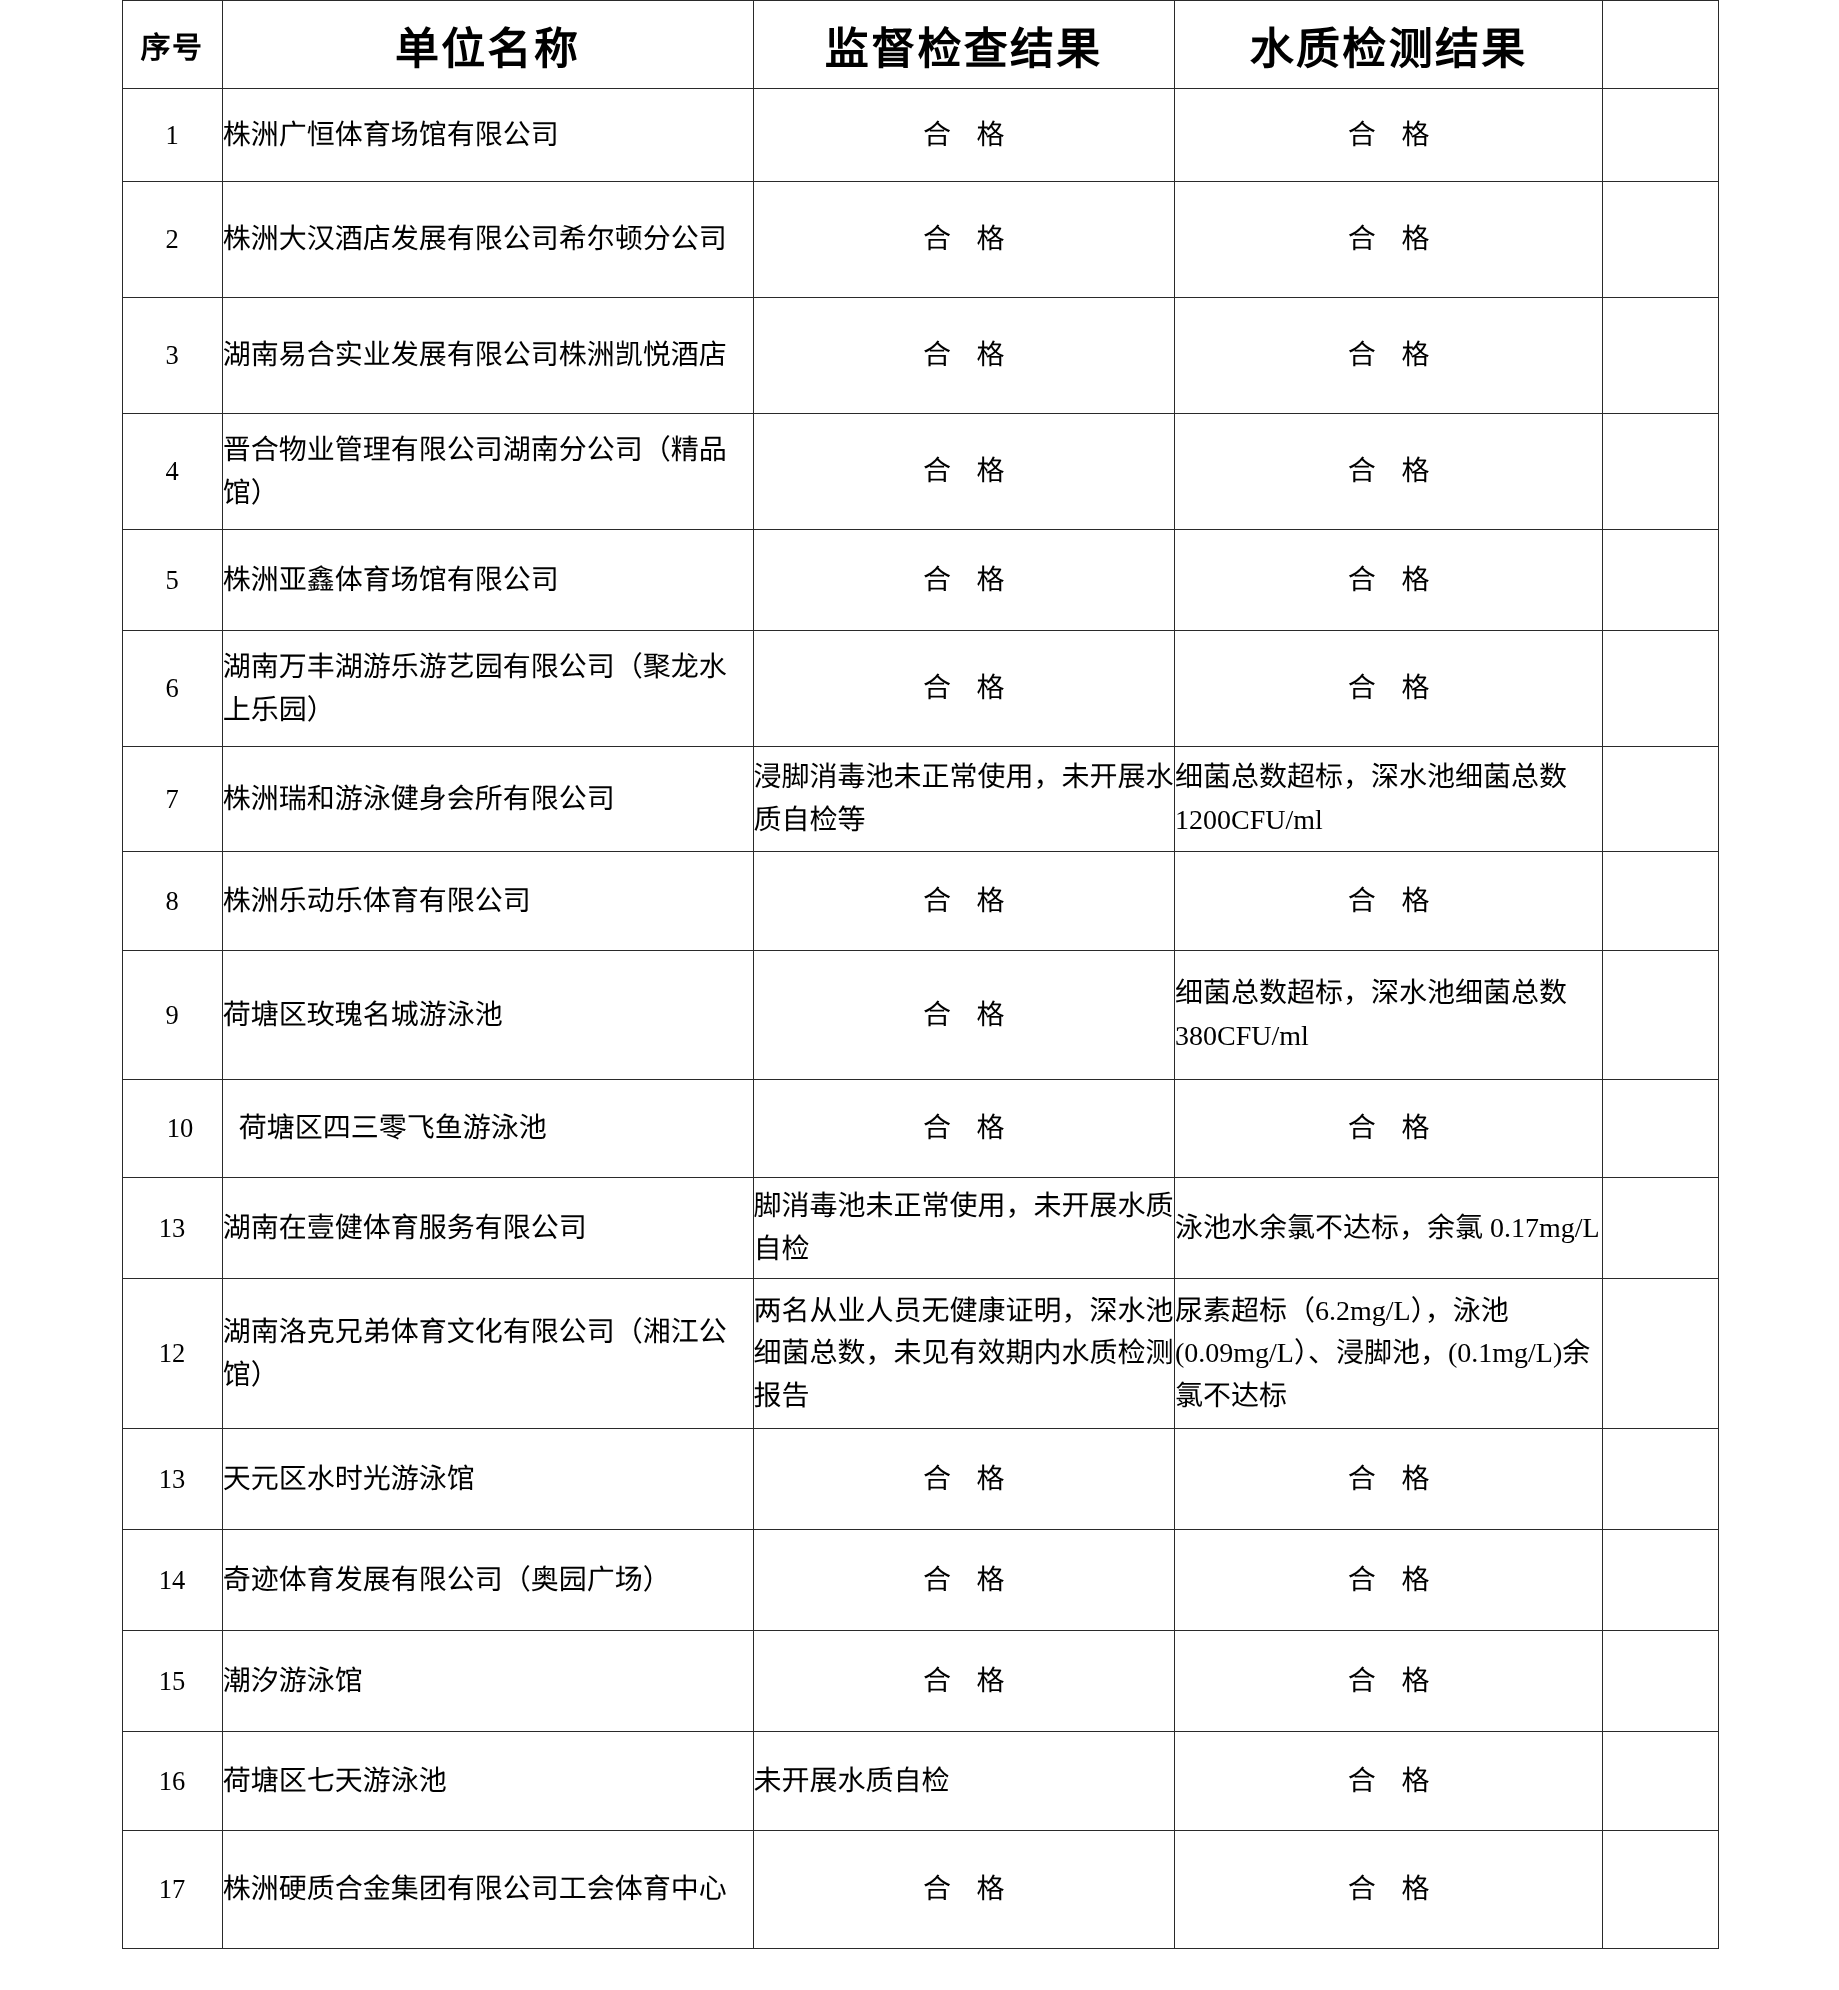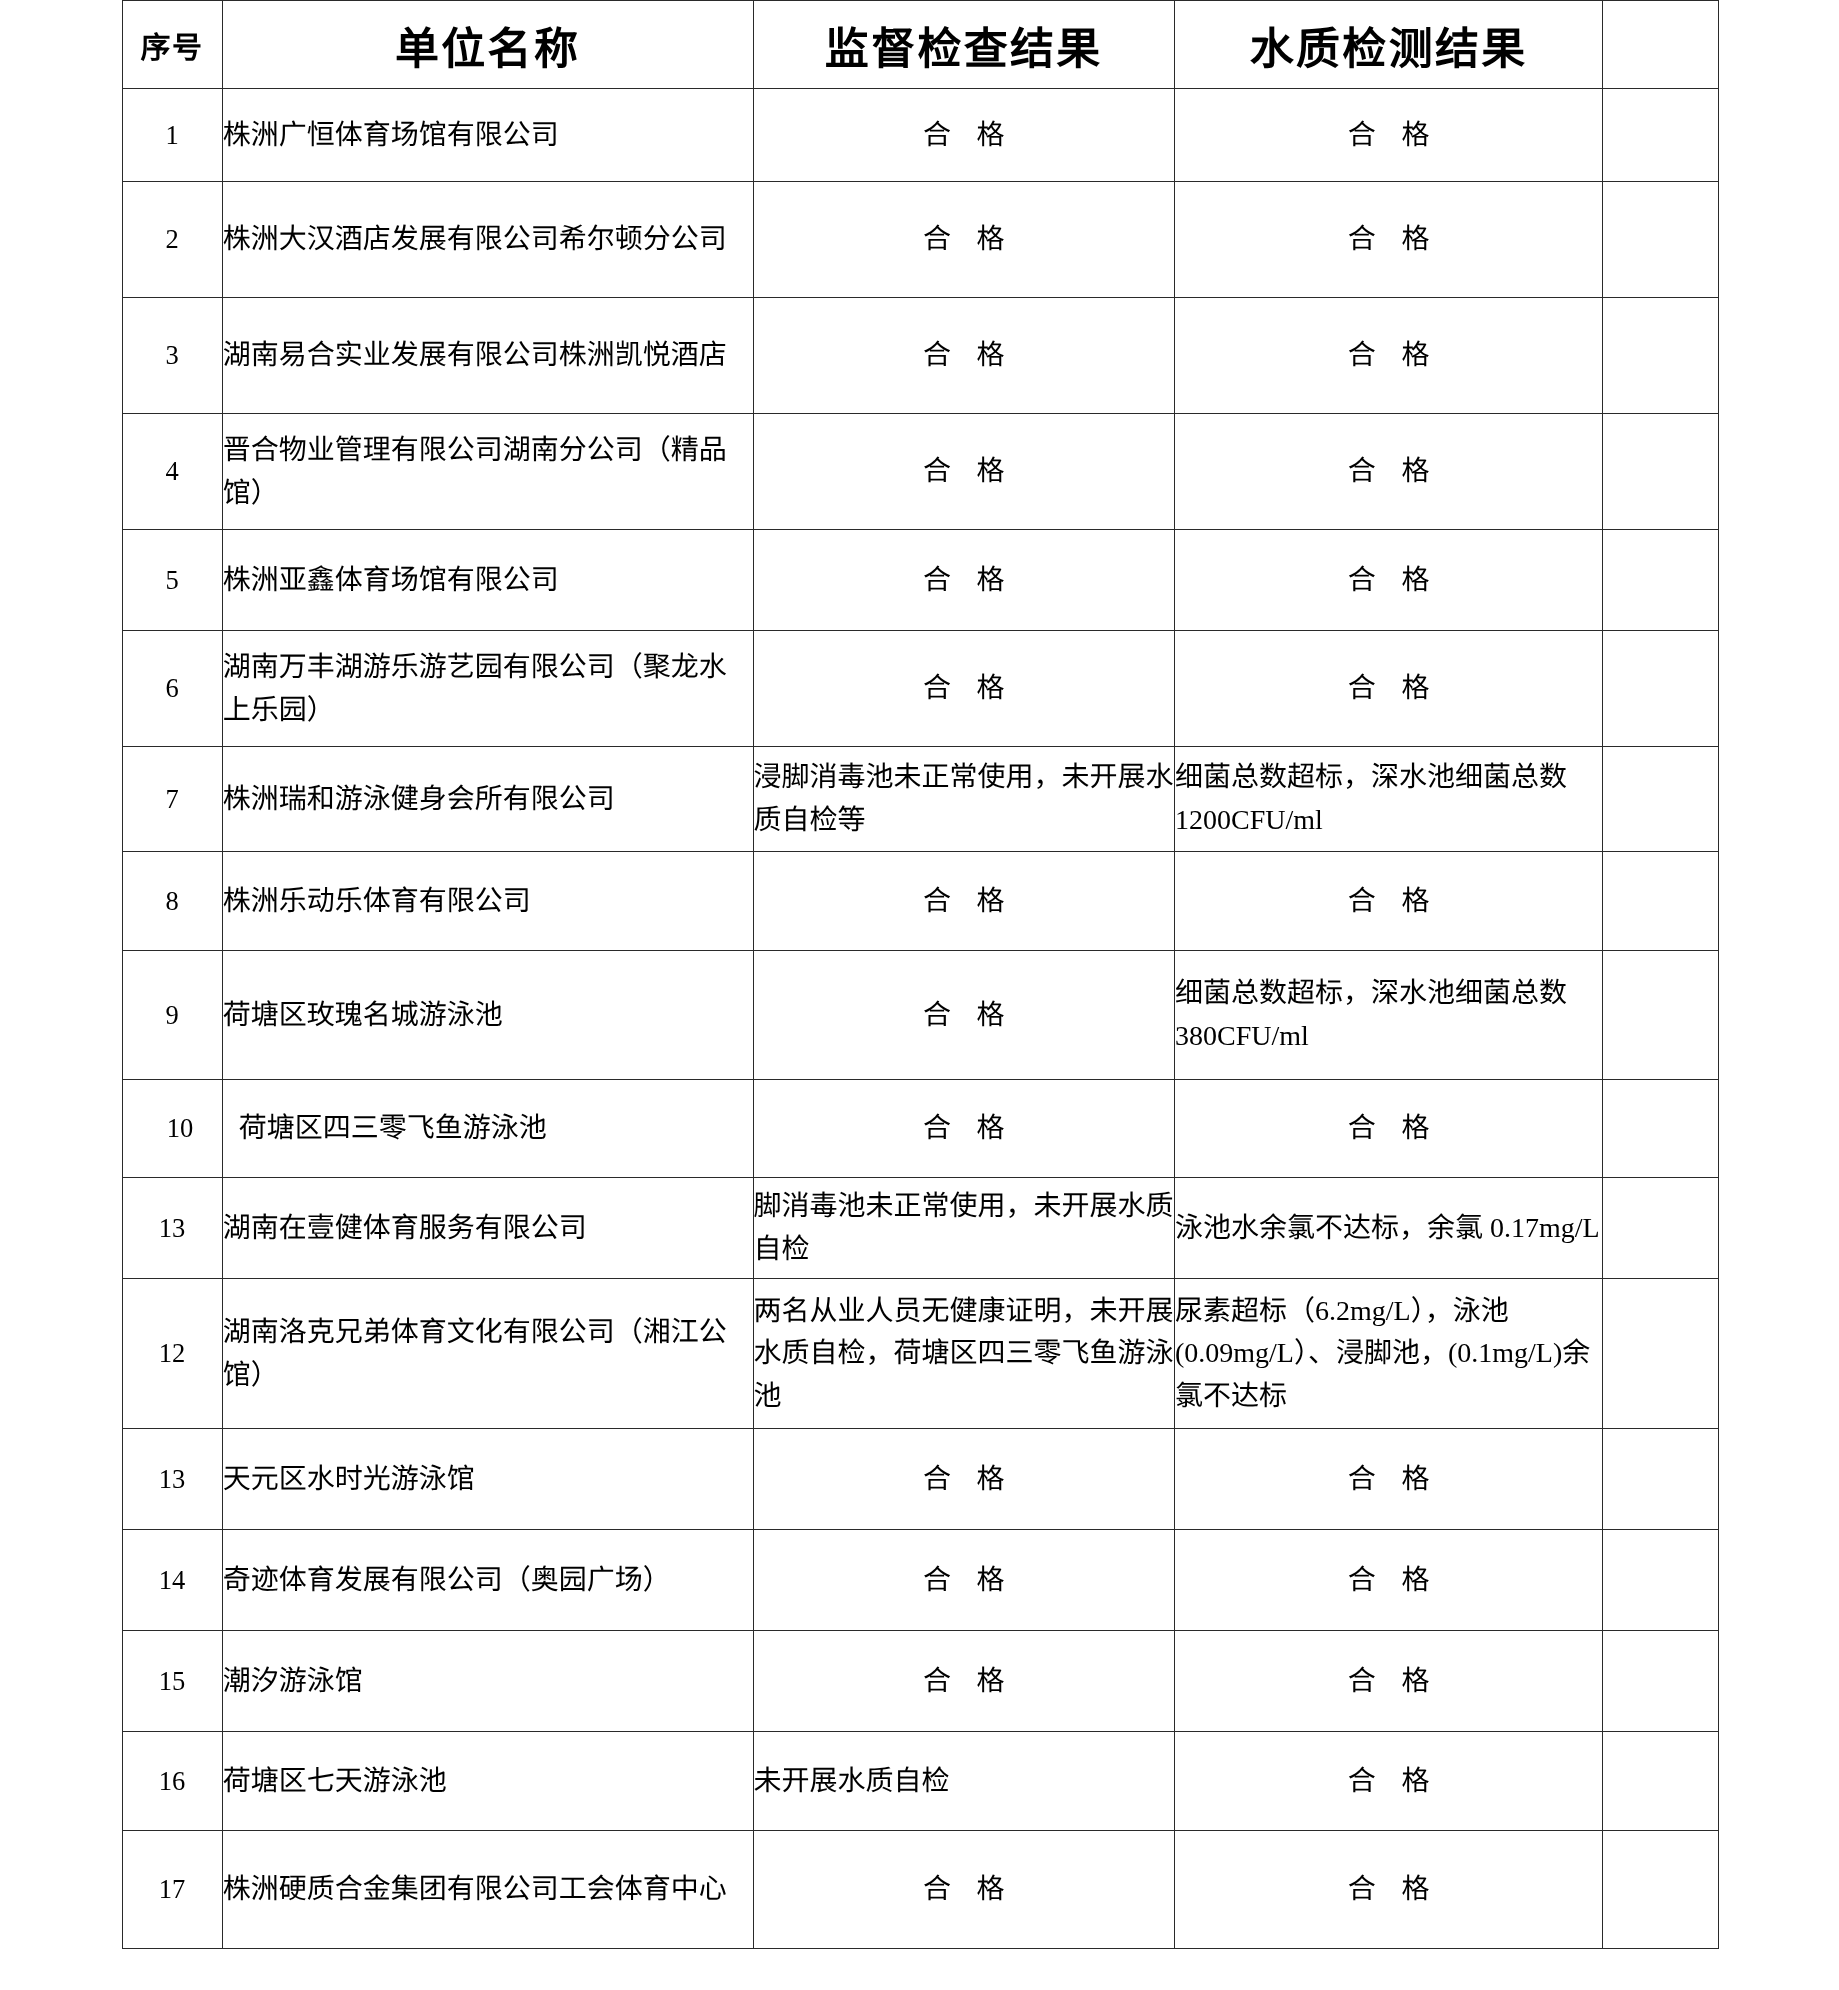--- a/index.html
+++ b/index.html
@@ -225,21 +225,21 @@
           <tr class="r-11">
             <td class="idx">13</td>
             <td class="name">湖南在壹健体育服务有限公司</td>
             <td class="insp">脚消毒池未正常使用，未开展水质自检</td>
             <td class="water">泳池水余氯不达标，余氯 0.17mg/L</td>
             <td class="extra"></td>
           </tr>
           <tr class="r-12">
             <td class="idx">12</td>
             <td class="name">湖南洛克兄弟体育文化有限公司（湘江公馆）</td>
-            <td class="insp">两名从业人员无健康证明，未开展水质自检，荷塘区四三零飞鱼游泳池</td>
+            <td class="insp">两名从业人员无健康证明，深水池细菌总数，未见有效期内水质检测报告</td>
             <td class="water">尿素超标（6.2mg/L），泳池(0.09mg/L）、浸脚池，(0.1mg/L)余氯不达标</td>
             <td class="extra"></td>
           </tr>
           <tr class="r-13">
             <td class="idx">13</td>
             <td class="name">天元区水时光游泳馆</td>
             <td class="insp ok">合 格</td>
             <td class="water ok">合 格</td>
             <td class="extra"></td>
           </tr>

